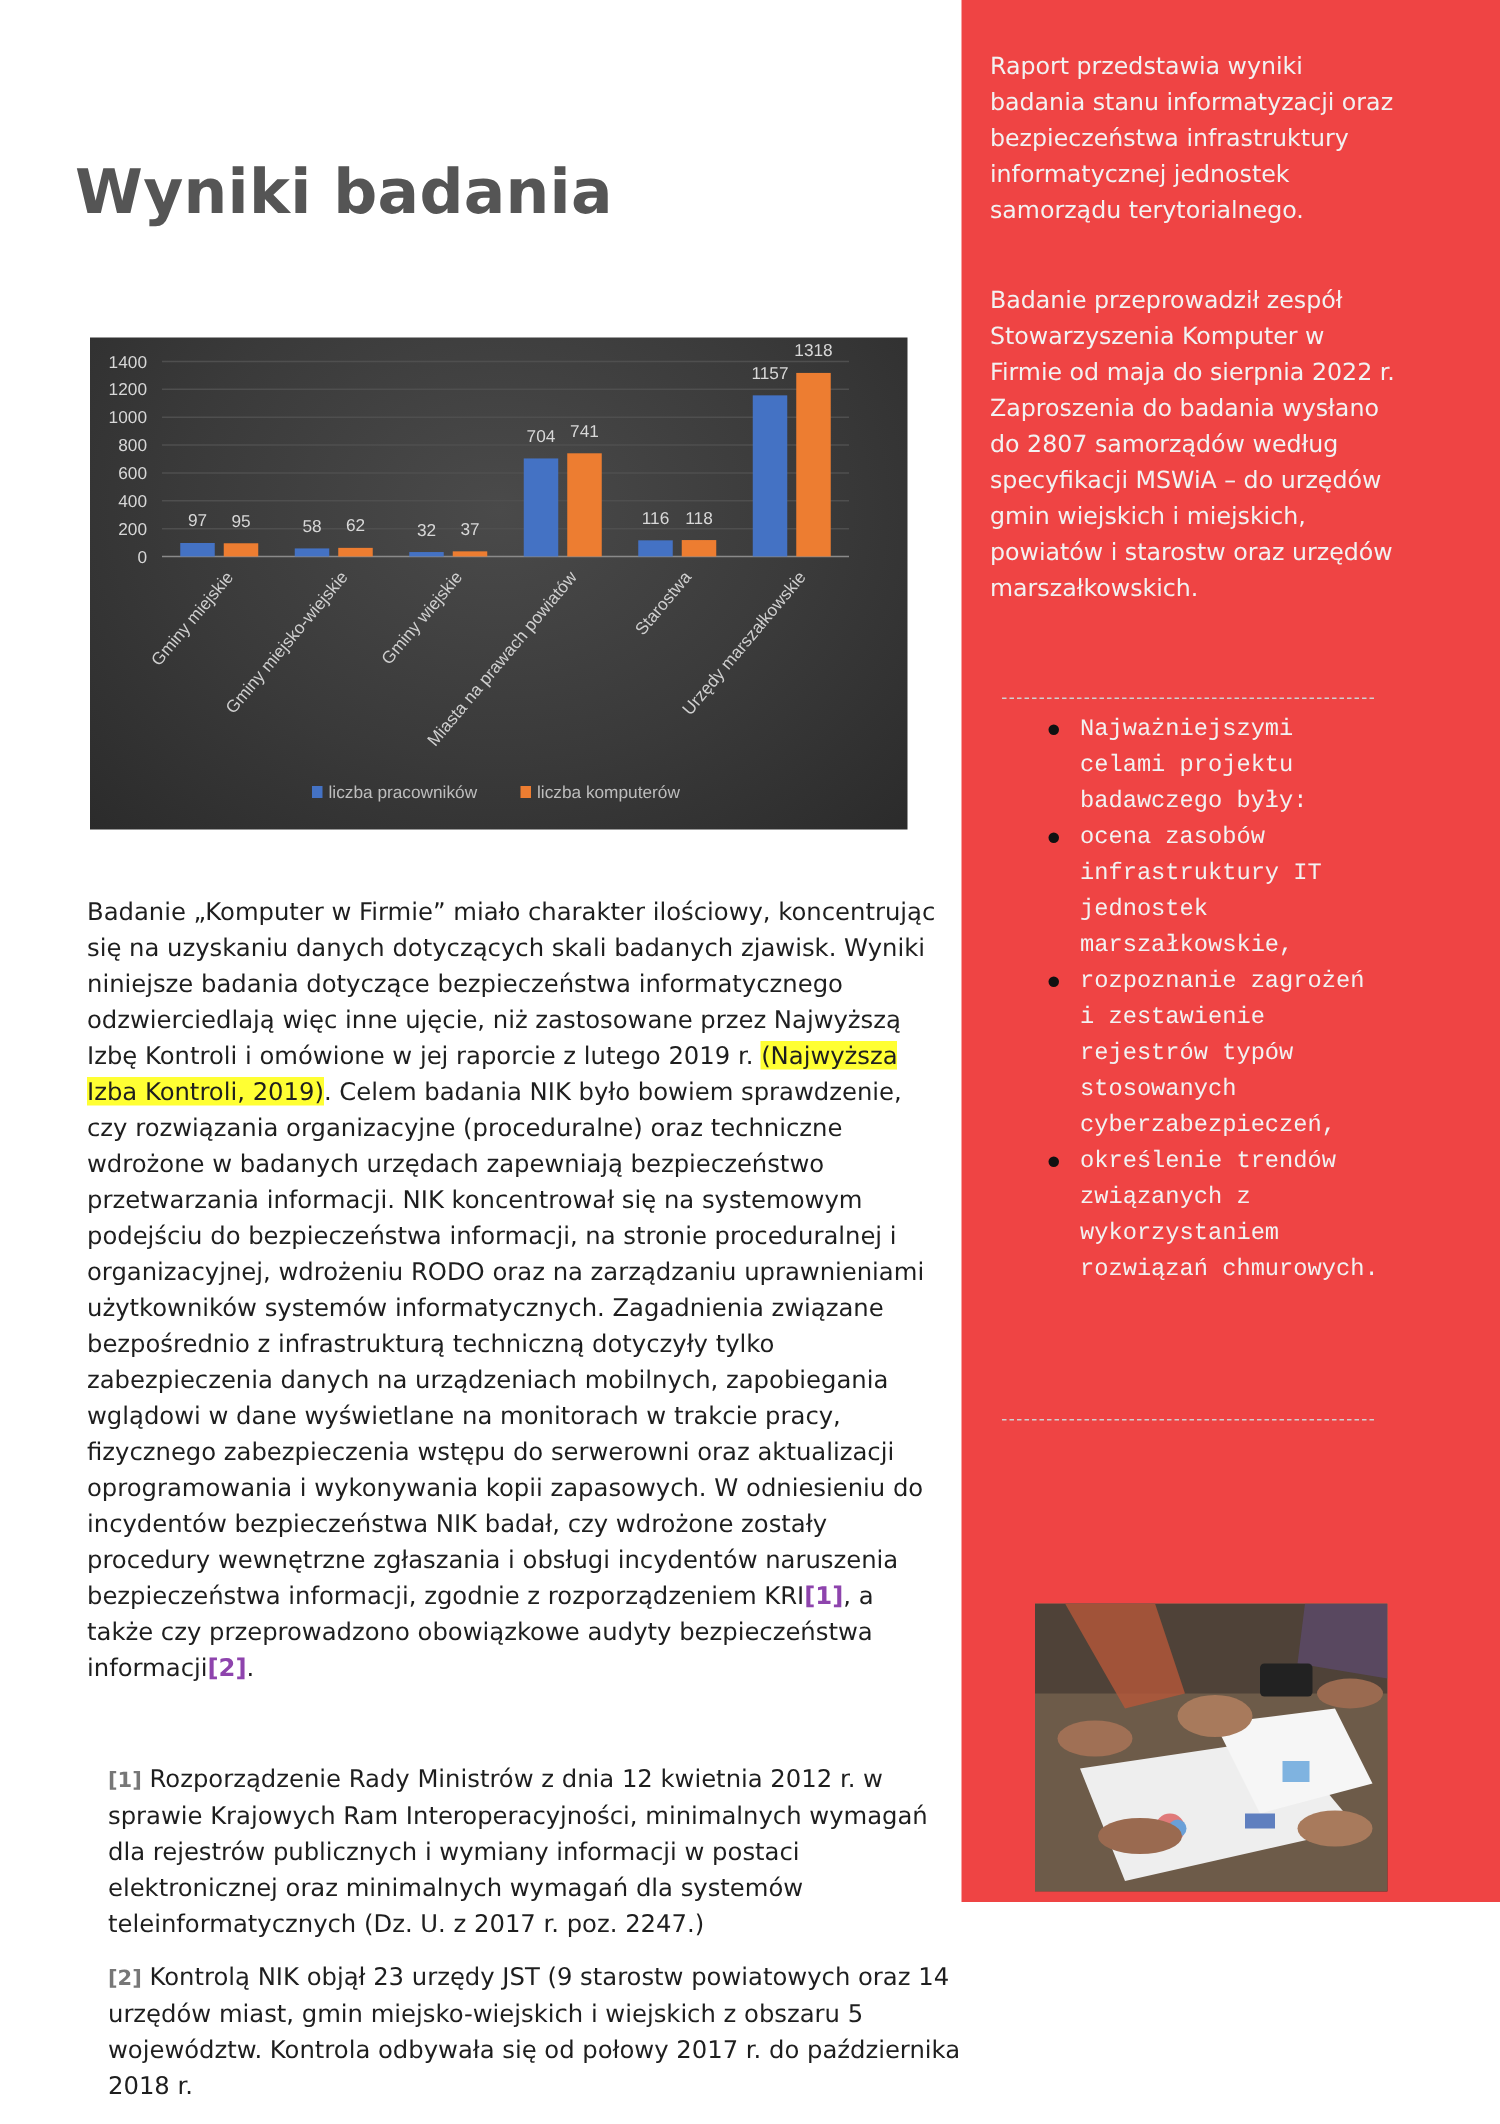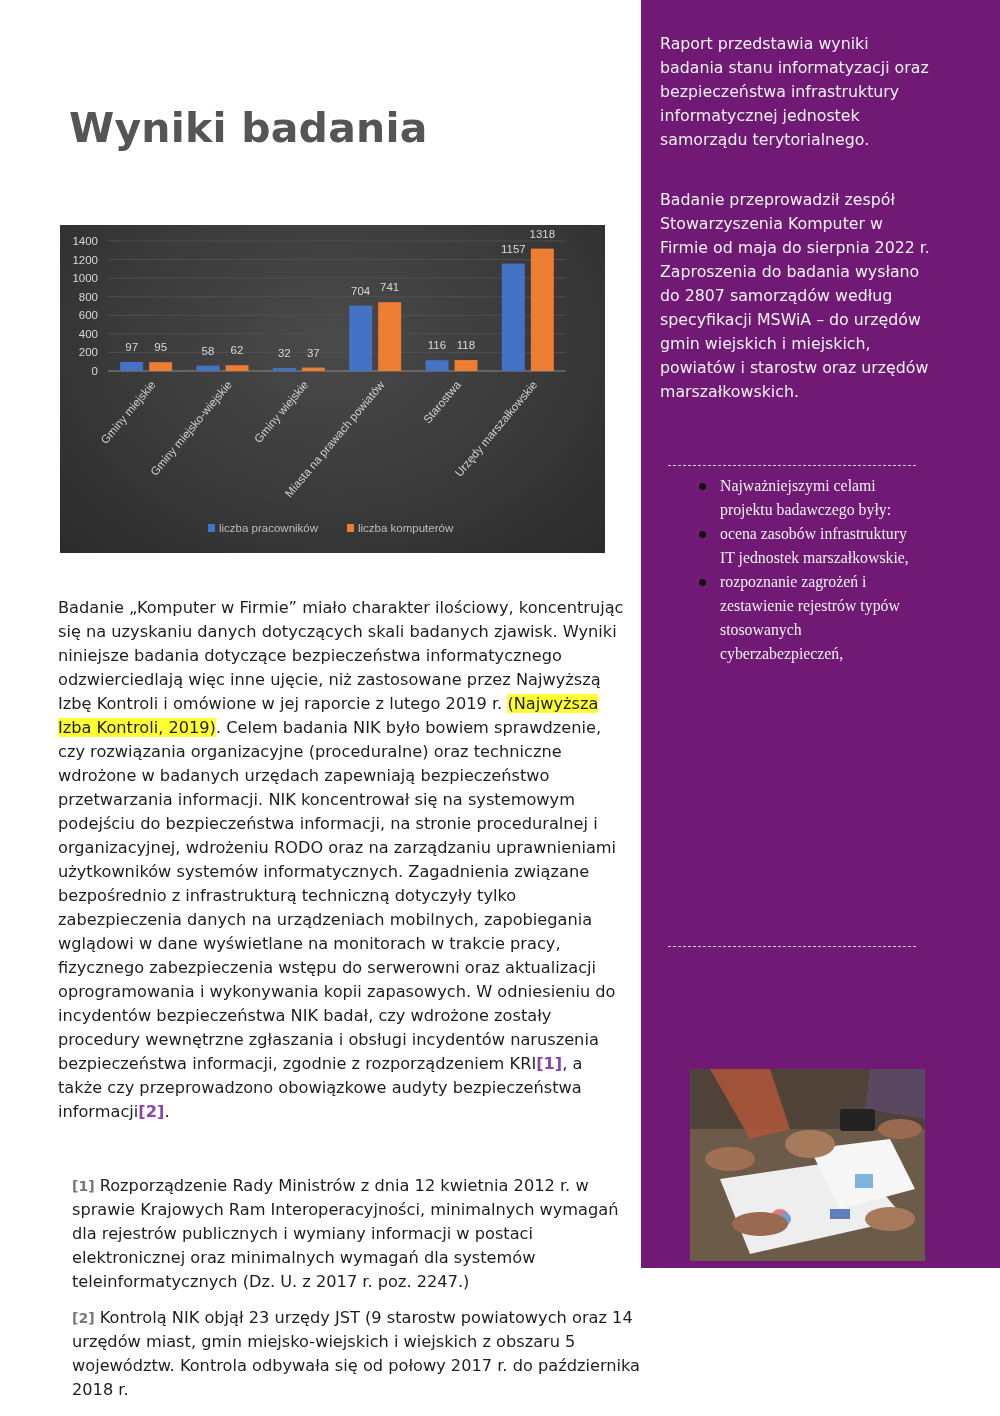--- a/index.html
+++ b/index.html
@@ -1,35 +1,35 @@
 <!DOCTYPE html>
 <html><head>
 <meta charset="utf-8">
 <style>
   html, body { margin:0; padding:0; }
   body { width:1000px; height:1416px; background:#ffffff; position:relative; overflow:hidden;
          font-family:"Liberation Sans", sans-serif; color:#1a1a1a; }
-  .title { position:absolute; left:69px; top:104px; font-family:"DejaVu Sans", sans-serif; font-weight:bold;
+  .title { position:absolute; left:50px; top:104px; font-family:"DejaVu Sans", sans-serif; font-weight:bold;
            font-size:41px; color:#555555; letter-spacing:0.2px; margin:0; }
   .chart-box { position:absolute; left:60px; top:225px; width:545px; height:328px;
                background:radial-gradient(ellipse at 50% 35%, #4a4a4a 0%, #3a3a3a 55%, #2b2b2b 100%); }
   .chart-box svg { position:absolute; left:0; top:0; }
   .body-text { position:absolute; left:58px; top:596px; width:570px; font-family:"DejaVu Sans", sans-serif;
                font-size:16.2px; line-height:24px; color:#1e1e1e; margin:0; }
   .hl { background:#ffff33; }
   .ref { color:#8e44ad; font-weight:bold; }
   .fn { position:absolute; left:58px; width:570px; font-family:"DejaVu Sans", sans-serif; font-size:16.2px;
         line-height:24px; color:#1e1e1e; margin:14px; }
   .fn .fnref { color:#777; font-weight:bold; font-size:14px; }
-  .sidebar { position:absolute; left:641px; top:0; width:359px; height:1268px; background:#701a75; }
+  .sidebar { position:absolute; left:641px; top:0; width:359px; height:1268px; background:#ef4444; }
   .side-p { position:absolute; left:19px; width:270px; font-family:"DejaVu Sans", sans-serif; font-size:15.8px;
             line-height:24px; color:#f2f2f2; margin:0; }
   .dash { position:absolute; left:27px; width:248px; border-top:1px dashed #cfcfcf; height:0; }
   .side-list { position:absolute; left:60px; top:474px; width:220px; margin:0; padding:0; list-style:none;
-               font-family:Liberation Serif, serif; font-size:15.8px; line-height:24px; color:#f2f2f2; }
+               font-family:Liberation Mono, monospace; font-size:15.8px; line-height:24px; color:#f2f2f2; }
   .side-list li { position:relative; padding-left:19px; }
   .side-list li.b::before { content:""; position:absolute; left:-2px; top:9px; width:7px; height:7px;
                             border-radius:50%; background:#111; }
   .photo { position:absolute; left:690px; top:1069px; width:235px; height:192px; overflow:hidden;
            background:linear-gradient(160deg,#6b5a48 0%,#8a7660 35%,#5d4c3c 70%,#3e342b 100%); }
 </style>
 </head>
 <body>
 
 <h1 class="title">Wyniki badania</h1>
@@ -95,20 +95,21 @@
 <p class="fn" style="top:1292px"><a class="fnref">[2]</a><span> Kontrolą NIK objął 23 urzędy JST (9 starostw powiatowych oraz 14 urzędów miast, gmin miejsko-wiejskich i wiejskich z obszaru 5 województw. Kontrola odbywała się od połowy 2017 r. do października 2018 r.</span></p>
 
 <aside class="sidebar">
   <p class="side-p" style="top:32px">Raport przedstawia wyniki badania stanu informatyzacji oraz bezpieczeństwa infrastruktury informatycznej jednostek samorządu terytorialnego.</p>
   <p class="side-p" style="top:188px">Badanie przeprowadził zespół Stowarzyszenia Komputer w Firmie od maja do sierpnia 2022 r. Zaproszenia do badania wysłano do 2807 samorządów według specyfikacji MSWiA – do urzędów gmin wiejskich i miejskich, powiatów i starostw oraz urzędów marszałkowskich.</p>
   <div class="dash" style="top:465px"></div>
   <ul class="side-list">
     <li class="b"><span>Najważniejszymi celami projektu badawczego były:</span></li>
     <li class="b"><span> ocena zasobów infrastruktury IT jednostek marszałkowskie,</span></li>
     <li class="b"><span>rozpoznanie zagrożeń i zestawienie rejestrów typów stosowanych cyberzabezpieczeń,</span></li>
+    <li class="b"><span>określenie trendów związanych z wykorzystaniem rozwiązań chmurowych.</span></li>
   </ul>
   <div class="dash" style="top:946px"></div>
 </aside>
 
 <div class="photo" title="Ludzie analizujący wykresy przy stole">
   <svg width="235" height="192">
     <rect x="0" y="0" width="235" height="192" fill="#6d5b49"></rect>
     <rect x="0" y="0" width="235" height="60" fill="#4f4238"></rect>
     <path d="M20 0 L80 0 L100 60 L60 70 Z" fill="#b5573a" opacity="0.8"></path>
     <path d="M180 0 L235 0 L235 50 L175 40 Z" fill="#5b4a6a" opacity="0.8"></path>

